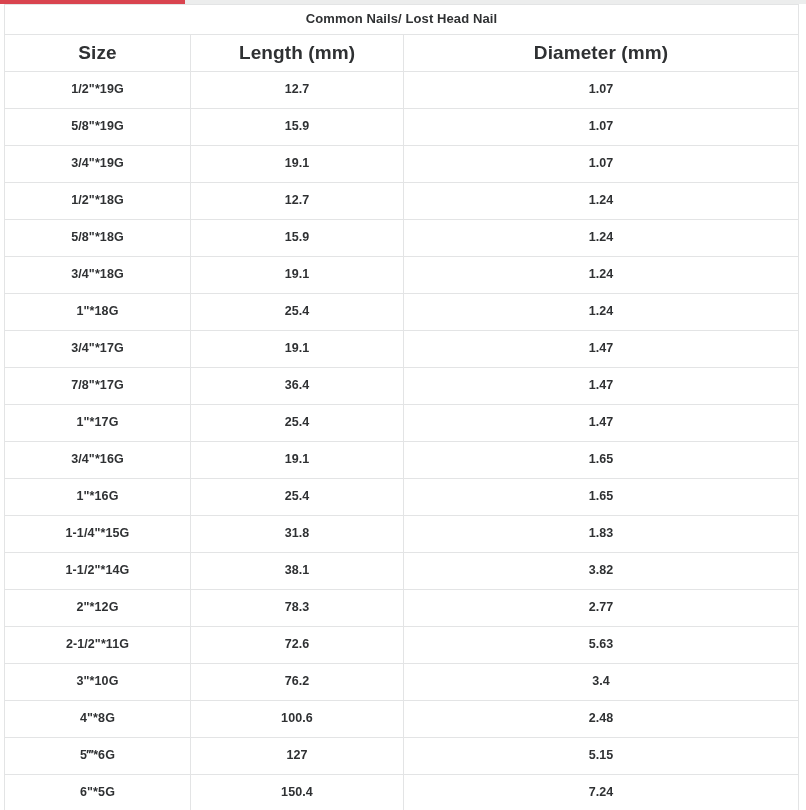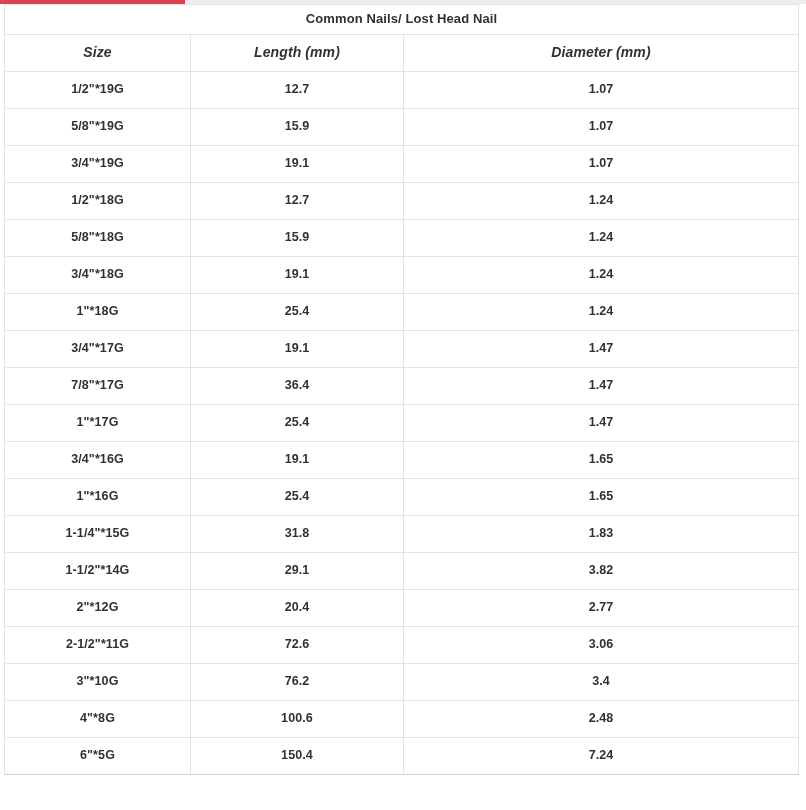--- a/index.html
+++ b/index.html
@@ -59,22 +59,21 @@
     line-height: 1.25;
     letter-spacing: .1px;
   }
   table.spec tr.title-row td {
     height: 30px;
     font-size: 13px;
     border-top: 1px solid #e3e4e5;
   }
   table.spec tr.head-row th {
     height: 37px;
-    font-size: 14px;
-    font-style: italic;
+    font-size: 19px;
   }
   table.spec tr.data-row td {
     height: 37px;
   }
   table.spec tr:last-child td {
     border-bottom: 1px solid #cfd1d2;
   }
   .sz { white-space: nowrap; }
 </style>
 </head>
@@ -162,44 +161,49 @@
             <td>25.4</td>
             <td>1.65</td>
           </tr>
           <tr class="data-row">
             <td class="sz">1-1/4"*15G</td>
             <td>31.8</td>
             <td>1.83</td>
           </tr>
           <tr class="data-row">
             <td class="sz">1-1/2"*14G</td>
-            <td>29.1</td>
+            <td>38.1</td>
             <td>3.82</td>
           </tr>
           <tr class="data-row">
             <td class="sz">2"*12G</td>
-            <td>20.4</td>
+            <td>78.3</td>
             <td>2.77</td>
           </tr>
           <tr class="data-row">
             <td class="sz">2-1/2"*11G</td>
             <td>72.6</td>
-            <td>3.06</td>
+            <td>5.63</td>
           </tr>
           <tr class="data-row">
             <td class="sz">3"*10G</td>
             <td>76.2</td>
             <td>3.4</td>
           </tr>
           <tr class="data-row">
             <td class="sz">4"*8G</td>
             <td>100.6</td>
             <td>2.48</td>
           </tr>
           <tr class="data-row">
+            <td class="sz">5‴*6G</td>
+            <td>127</td>
+            <td>5.15</td>
+          </tr>
+          <tr class="data-row">
             <td class="sz">6"*5G</td>
             <td>150.4</td>
             <td>7.24</td>
           </tr>
         </tbody>
     </table>
   </div>
 
 </div>
 

